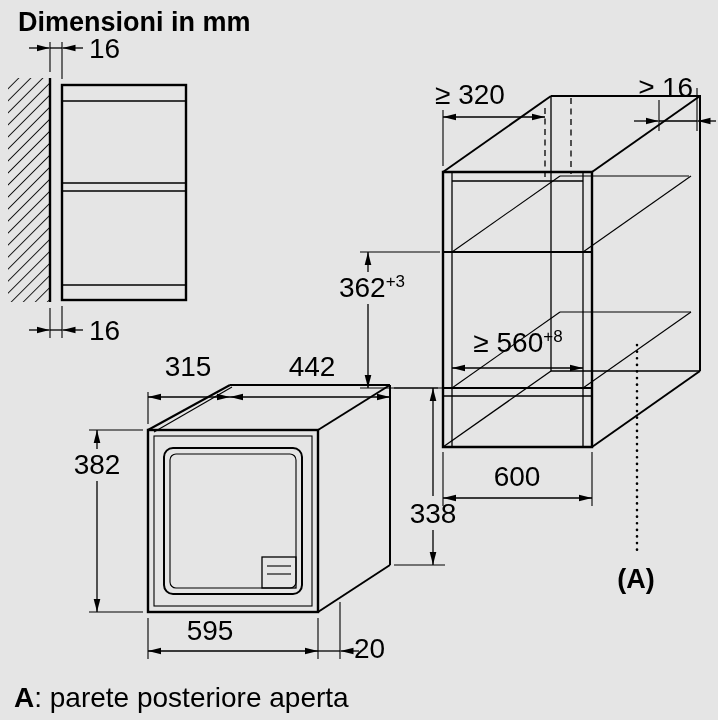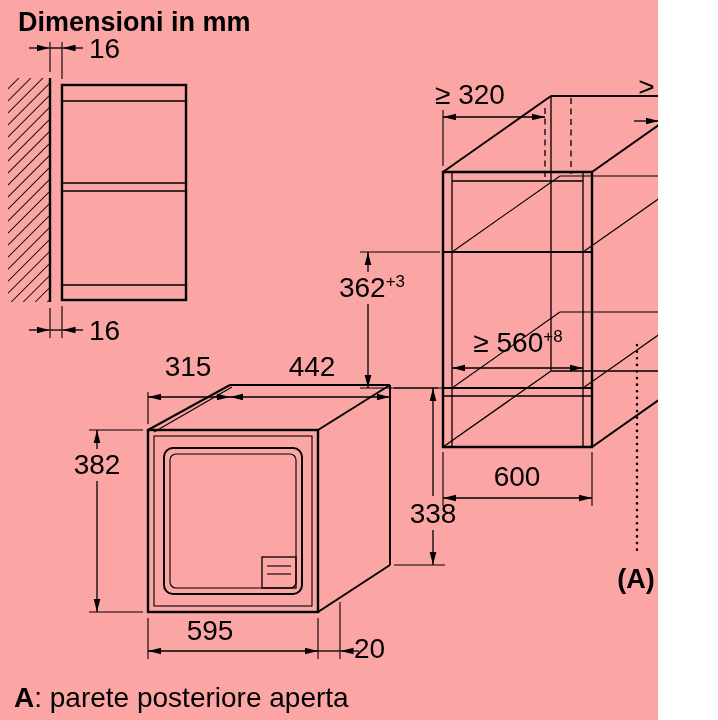--- a/index.html
+++ b/index.html
@@ -1,16 +1,16 @@
 <!DOCTYPE html>
 <html><head>
 <meta charset="utf-8">
 <style>
   html,body{margin:0;padding:0;background:#ffffff;}
-  .stage{position:relative;width:658px;height:720px;background:#fca5a5;overflow:hidden;
+  .stage{position:relative;width:718px;height:720px;background:#e5e5e5;overflow:hidden;
          font-family:"Liberation Sans",sans-serif;}
   svg{display:block;}
   svg text{font-family:"Liberation Sans",sans-serif;fill:#000;}
   .ln{stroke:#000;fill:none;}
   .w24{stroke-width:2.4;}
   .w20{stroke-width:2;}
   .w16{stroke-width:1.6;}
   .w13{stroke-width:1.3;}
   .w11{stroke-width:1.1;}
   .dash{stroke-dasharray:6 4.5;}

